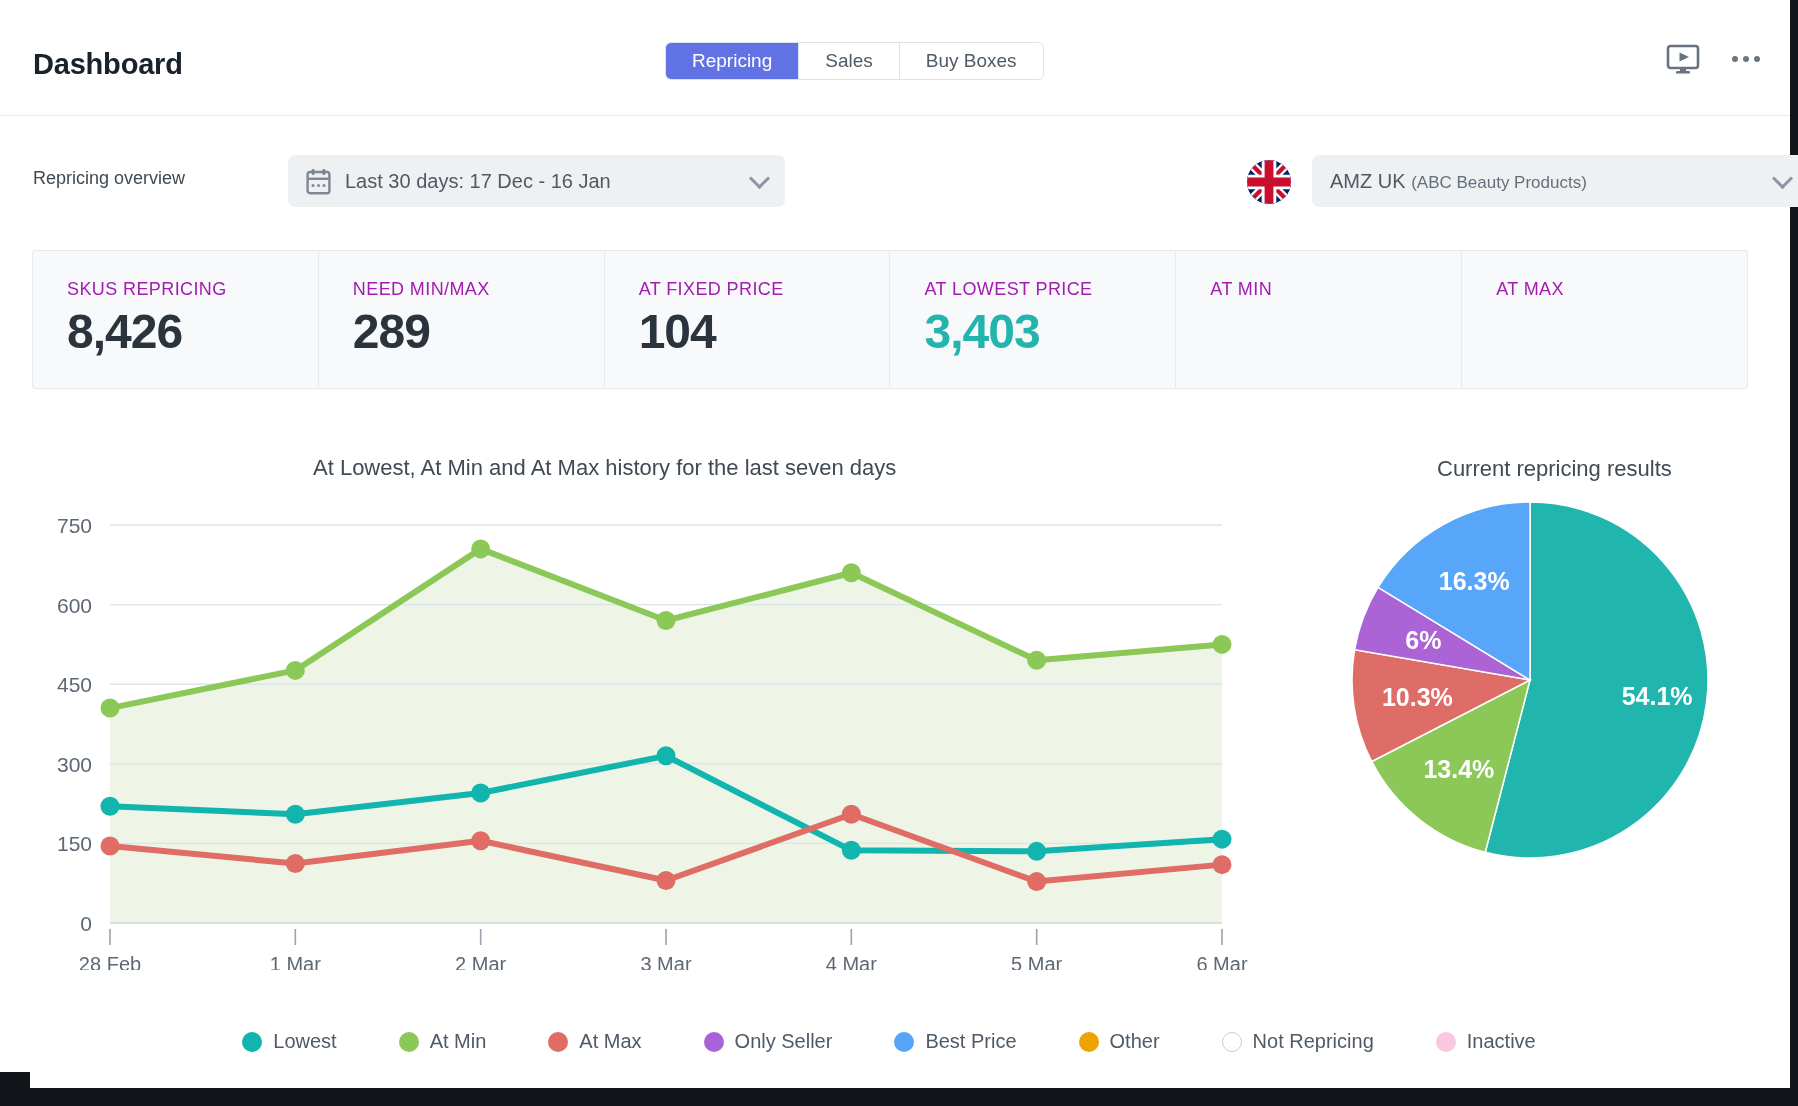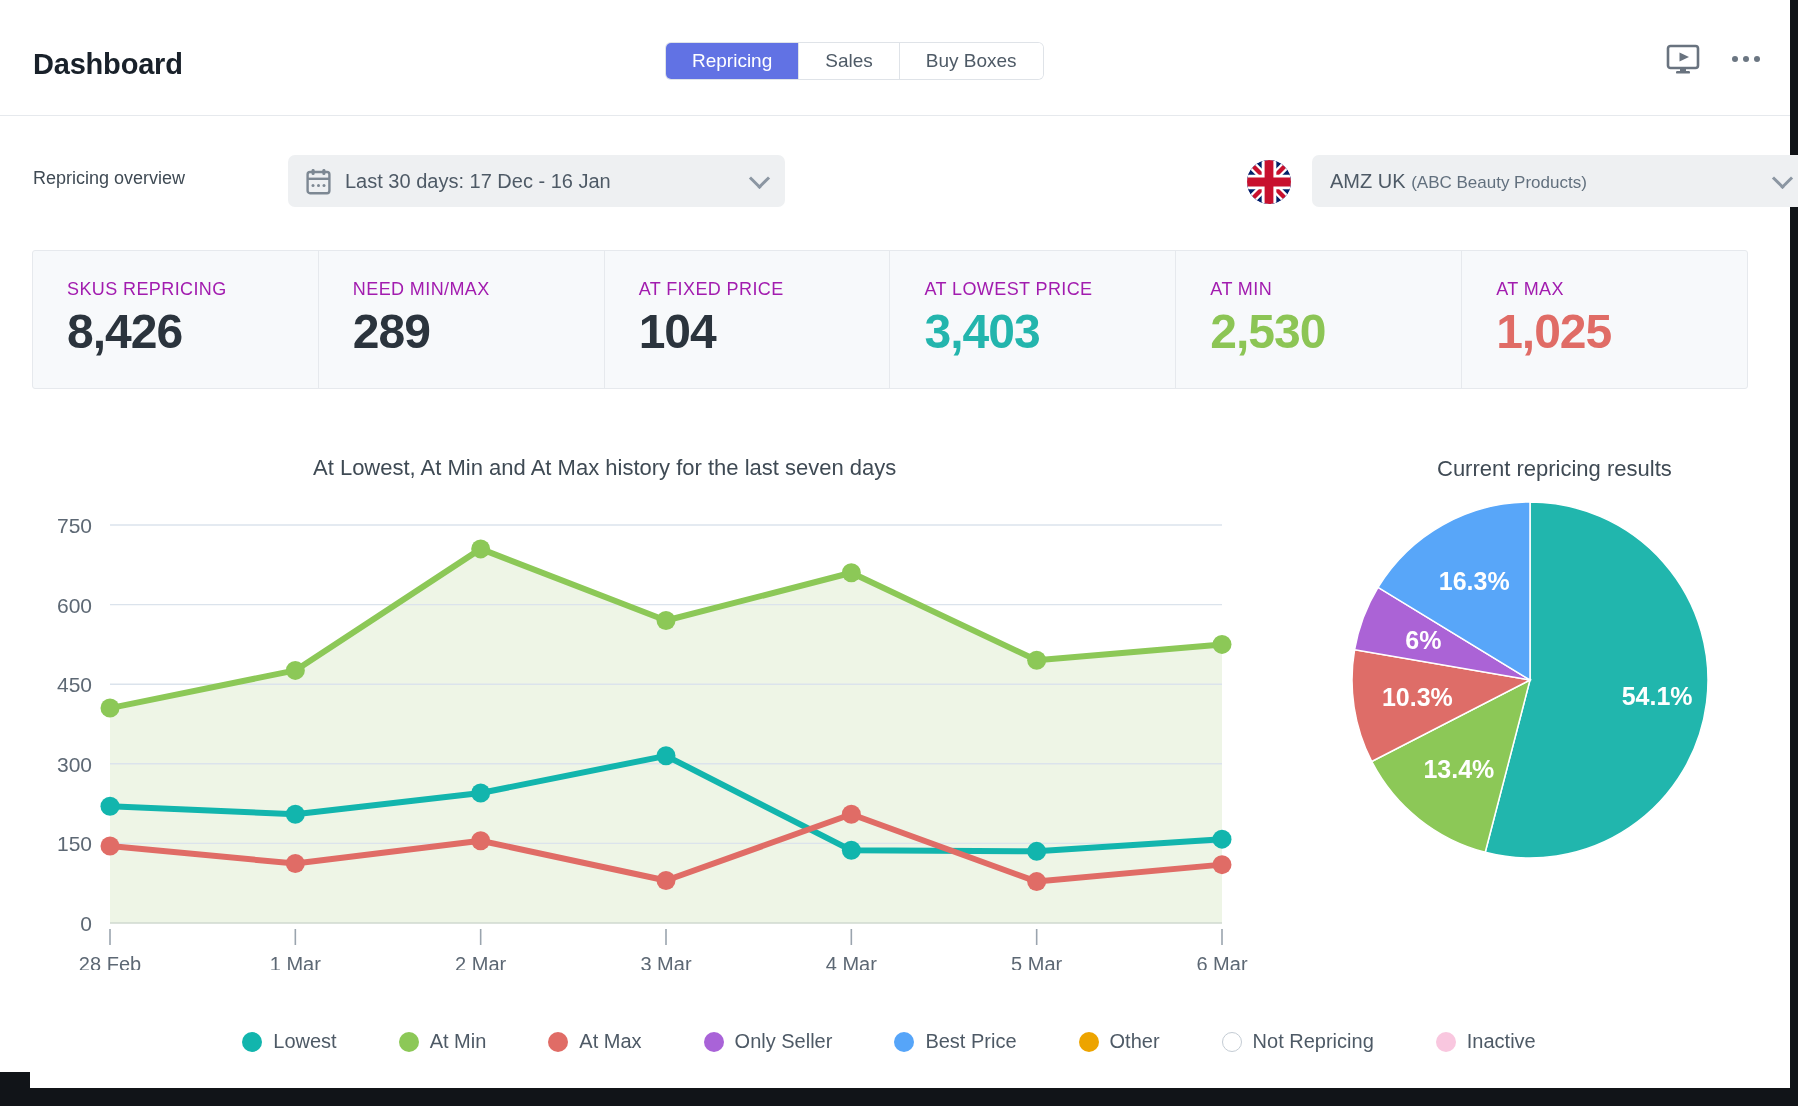--- a/index.html
+++ b/index.html
@@ -181,25 +181,23 @@
   <div class="kpi">
     <div class="kpi-label">AT FIXED PRICE</div>
     <div class="kpi-value" style="color: rgb(43, 52, 61);">104</div>
   </div>
   <div class="kpi">
     <div class="kpi-label">AT LOWEST PRICE</div>
     <div class="kpi-value" style="color: rgb(35, 181, 173);">3,403</div>
   </div>
   <div class="kpi">
     <div class="kpi-label">AT MIN</div>
-    <div class="kpi-value" style="color: rgb(140, 197, 85);">2,530</div>
   </div>
   <div class="kpi">
     <div class="kpi-label">AT MAX</div>
-    <div class="kpi-value" style="color: rgb(224, 108, 102);">1,025</div>
   </div>
 </div>
 
 <div class="chart-title" id="line-title">At Lowest, At Min and At Max history for the last seven days</div>
 <div class="chart-title" id="pie-title">Current repricing results</div>
 
 <div class="line-chart-wrap">
   <svg id="lineSvg" width="1250" height="480" viewBox="0 0 1250 480" aria-hidden="true">
       <path d="M78,218.08 L263.33333333333337,180.40266666666668 L448.6666666666667,58.879999999999995 L634,130.51999999999998 L819.3333333333334,82.75999999999999 L1004.6666666666666,170.32 L1190,154.39999999999998 L1190,433 L78,433 Z" fill="#eef5e6"></path>
       <line x1="78" y1="433" x2="1190" y2="433" stroke="#cfd9cf" stroke-width="1.4"></line>

